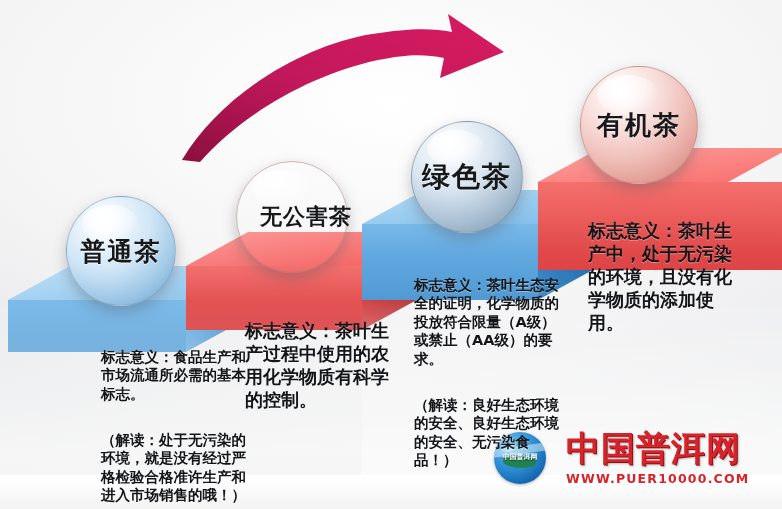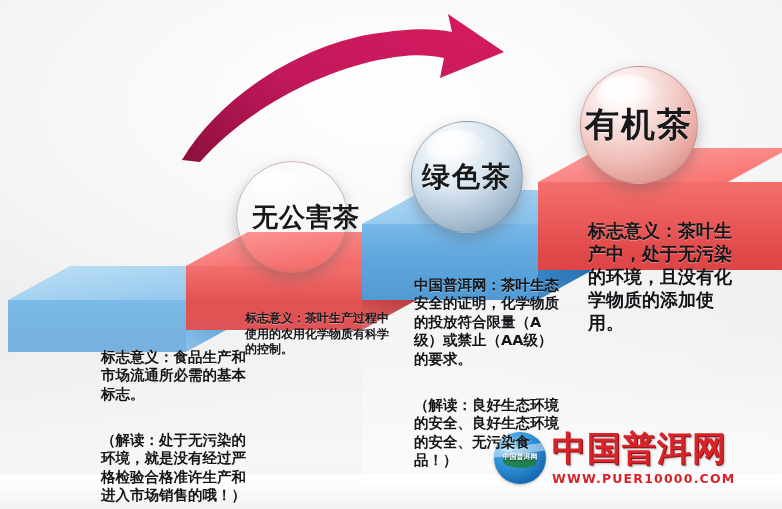--- a/index.html
+++ b/index.html
@@ -72,21 +72,21 @@
     position:absolute;z-index:4;
     color:#141518;font-weight:700;
     line-height:1.28;
     text-shadow:0 1px 0 rgba(255,255,255,.35);
     white-space:pre-line;
   }
   .caption .para{margin:0 0 9px 0;}
   .caption .para:last-child{margin-bottom:0;}
 
   
-  .wm{position:absolute;display:flex;align-items:center;gap:6px;}
+  .wm{position:absolute;display:flex;align-items:center;gap:20px;}
   .wm-globe{
     width:52px;height:52px;border-radius:50%;position:relative;overflow:hidden;
     background:radial-gradient(circle at 35% 28%, #6fc4ee 0%, #2f90d6 42%, #1464ad 78%, #0d4b86 100%);
     box-shadow:0 1px 3px rgba(0,0,0,.3);
   }
   .wm-globe::before{
     content:"";position:absolute;left:-10%;top:26%;width:120%;height:16%;
     background:rgba(255,255,255,.45);transform:rotate(-8deg);
   }
   .wm-globe::after{
@@ -210,47 +210,51 @@
     </g>
 
     <rect x="0" y="300" width="782" height="175" fill="url(#fadeWhite)" opacity=".92"></rect>
     <rect x="362" y="255" width="420" height="230" fill="url(#fadeWhite)" opacity=".55"></rect>
 
     <g>
       <path d="M182,160 C220,96 300,46 372,34 C410,28 432,28 452,32 L448,14 L504,52 L440,78 L444,58 C424,54 408,54 378,60 C312,74 242,114 200,162 Z" fill="url(#arrowGrad)"></path>
     </g>
   </svg>
 
+  <div class="ball blue" style="left:66px;top:196px;width:108px;height:108px;">
+    <span class="cap"></span>
+    <span class="lbl" style="font-size:25px;">普通茶</span>
+  </div>
 
   <div class="ball rose" style="left:236px;top:161px;width:110px;height:110px;">
     <span class="cap"></span>
-    <span class="lbl" style="font-size:26px;letter-spacing:1px;margin-left:28px;">无公害茶</span>
+    <span class="lbl" style="font-size:22px;letter-spacing:1px;margin-left:28px;">无公害茶</span>
   </div>
 
   <div class="ball steel" style="left:411px;top:121px;width:110px;height:110px;">
     <span class="cap"></span>
     <span class="lbl" style="font-size:28px;">绿色茶</span>
   </div>
 
   <div class="ball pink" style="left:580px;top:66px;width:116px;height:116px;">
     <span class="cap"></span>
-    <span class="lbl" style="font-size:34px;">有机茶</span>
+    <span class="lbl" style="font-size:26px;">有机茶</span>
   </div>
 
   <div class="caption" style="left:101px;top:329px;width:150px;font-size:14.5px;">
     <p class="para">标志意义：食品生产和市场流通所必需的基本标志。</p>
     <p class="para">（解读：处于无污染的环境，就是没有经过严格检验合格准许生产和进入市场销售的哦！）</p>
   </div>
 
-  <div class="caption" style="left:245px;top:296px;width:150px;font-size:12px;">
+  <div class="caption" style="left:245px;top:296px;width:150px;font-size:18px;">
     <p class="para">标志意义：茶叶生产过程中使用的农用化学物质有科学的控制。</p>
   </div>
 
   <div class="caption" style="left:414px;top:257px;width:152px;font-size:14.5px;">
-    <p class="para">中国普洱网：茶叶生态安全的证明，化学物质的投放符合限量（A级）或禁止（AA级）的要求。</p>
+    <p class="para">标志意义：茶叶生态安全的证明，化学物质的投放符合限量（A级）或禁止（AA级）的要求。</p>
     <p class="para">（解读：良好生态环境的安全、良好生态环境的安全、无污染食品！）</p>
   </div>
 
   <div class="caption" style="left:588px;top:196px;width:160px;font-size:18px;">
     <p class="para">标志意义：茶叶生产中，处于无污染的环境，且没有化学物质的添加使用。</p>
   </div>
 
   <div class="wm" style="left:494px;top:431px;">
     <div class="wm-globe">
       <span class="land"></span>

